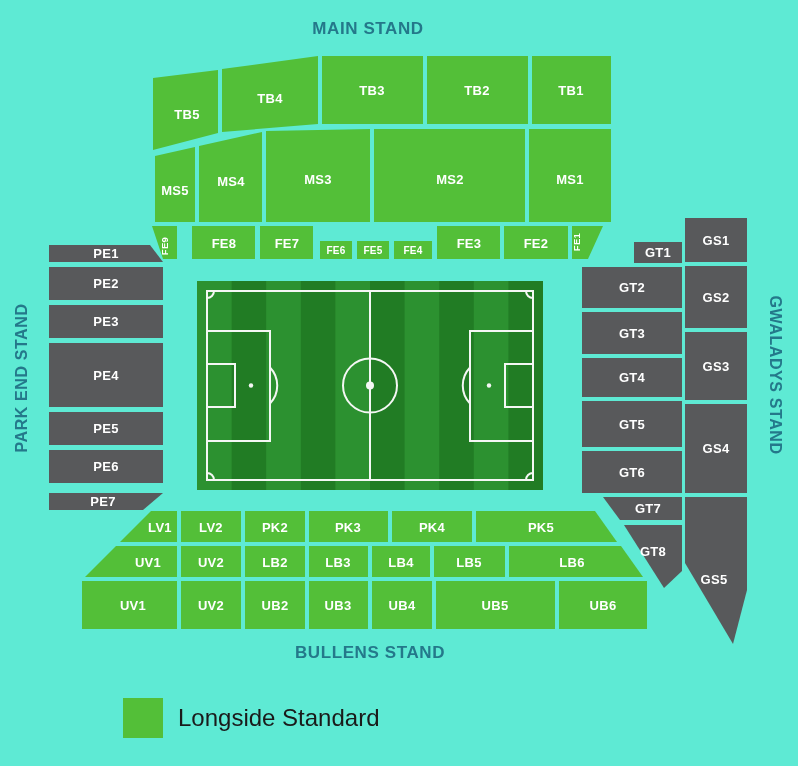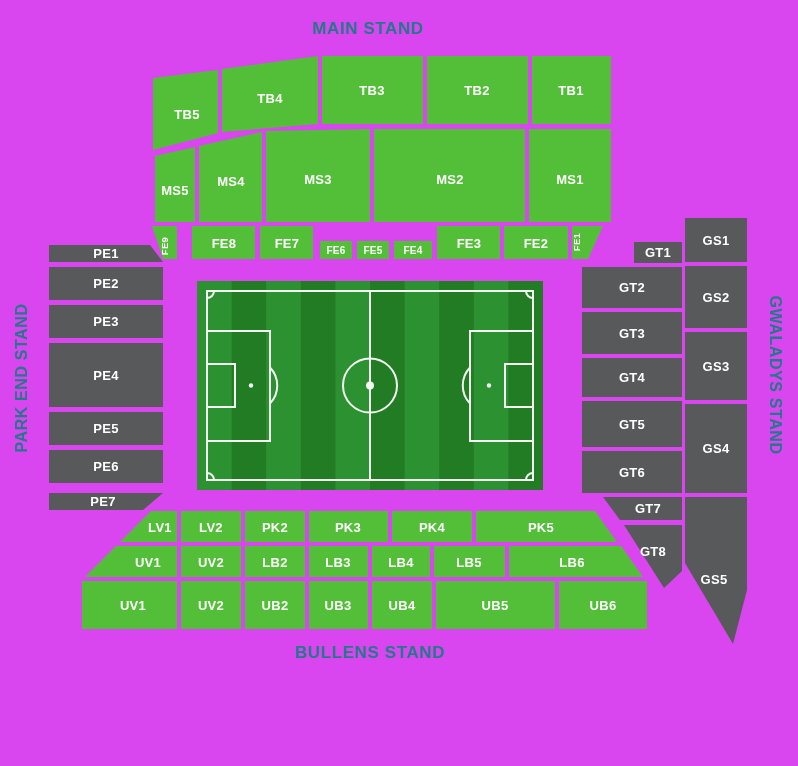--- a/index.html
+++ b/index.html
@@ -1,17 +1,17 @@
 <!DOCTYPE html>
 <html style="--longside: #53bf38; --unavailable: #58595b; --stand_label: #24788a; --pitch_dark: #217c24; --pitch_light: #2c9130;"><head>
 <meta charset="utf-8">
 <style>
   html,body{margin:0;padding:0;background:#ffffff;}
   body{width:798px;height:766px;font-family:"Liberation Sans",sans-serif;}
-  .stage{position:relative;width:798px;height:766px;background:#d946ef;overflow:hidden;}
+  .stage{position:relative;width:798px;height:766px;background:#5eead4;overflow:hidden;}
   svg{position:absolute;left:0;top:0;}
   .seat-green{fill:var(--longside,#53bf38);}
   .seat-gray{fill:var(--unavailable,#58595b);}
   .sec-label{fill:#ffffff;font-family:"Liberation Sans",sans-serif;font-weight:bold;
              font-size:13px;text-anchor:middle;letter-spacing:.3px;pointer-events:none;}
   .sec-label.small{font-size:10px;}
   .sec-label.vert{font-size:9.5px;}
   .stand-label{fill:var(--stand_label,#24788a);font-family:"Liberation Sans",sans-serif;
                font-weight:bold;font-size:17px;text-anchor:middle;letter-spacing:.6px;}
   .stand-label.side{font-size:16px;}
@@ -178,13 +178,17 @@
       <rect class="pitch-line" x="505" y="364" width="28" height="43"></rect>
       <circle cx="489" cy="385.5" r="2.2" fill="#f4f7f4"></circle>
       <path class="pitch-line" d="M 470 367.5 A 26 26 0 0 0 470 403.5"></path>
       <path class="pitch-line" d="M 207 298 A 7 7 0 0 0 214 291"></path>
       <path class="pitch-line" d="M 526 291 A 7 7 0 0 0 533 298"></path>
       <path class="pitch-line" d="M 214 480 A 7 7 0 0 0 207 473"></path>
       <path class="pitch-line" d="M 533 473 A 7 7 0 0 0 526 480"></path>
     </g>
   </svg>
 
+  <div class="legend">
+    <div class="swatch"></div>
+    <div class="lbl">Longside Standard</div>
+  </div>
 </div>
 
 </body></html>

